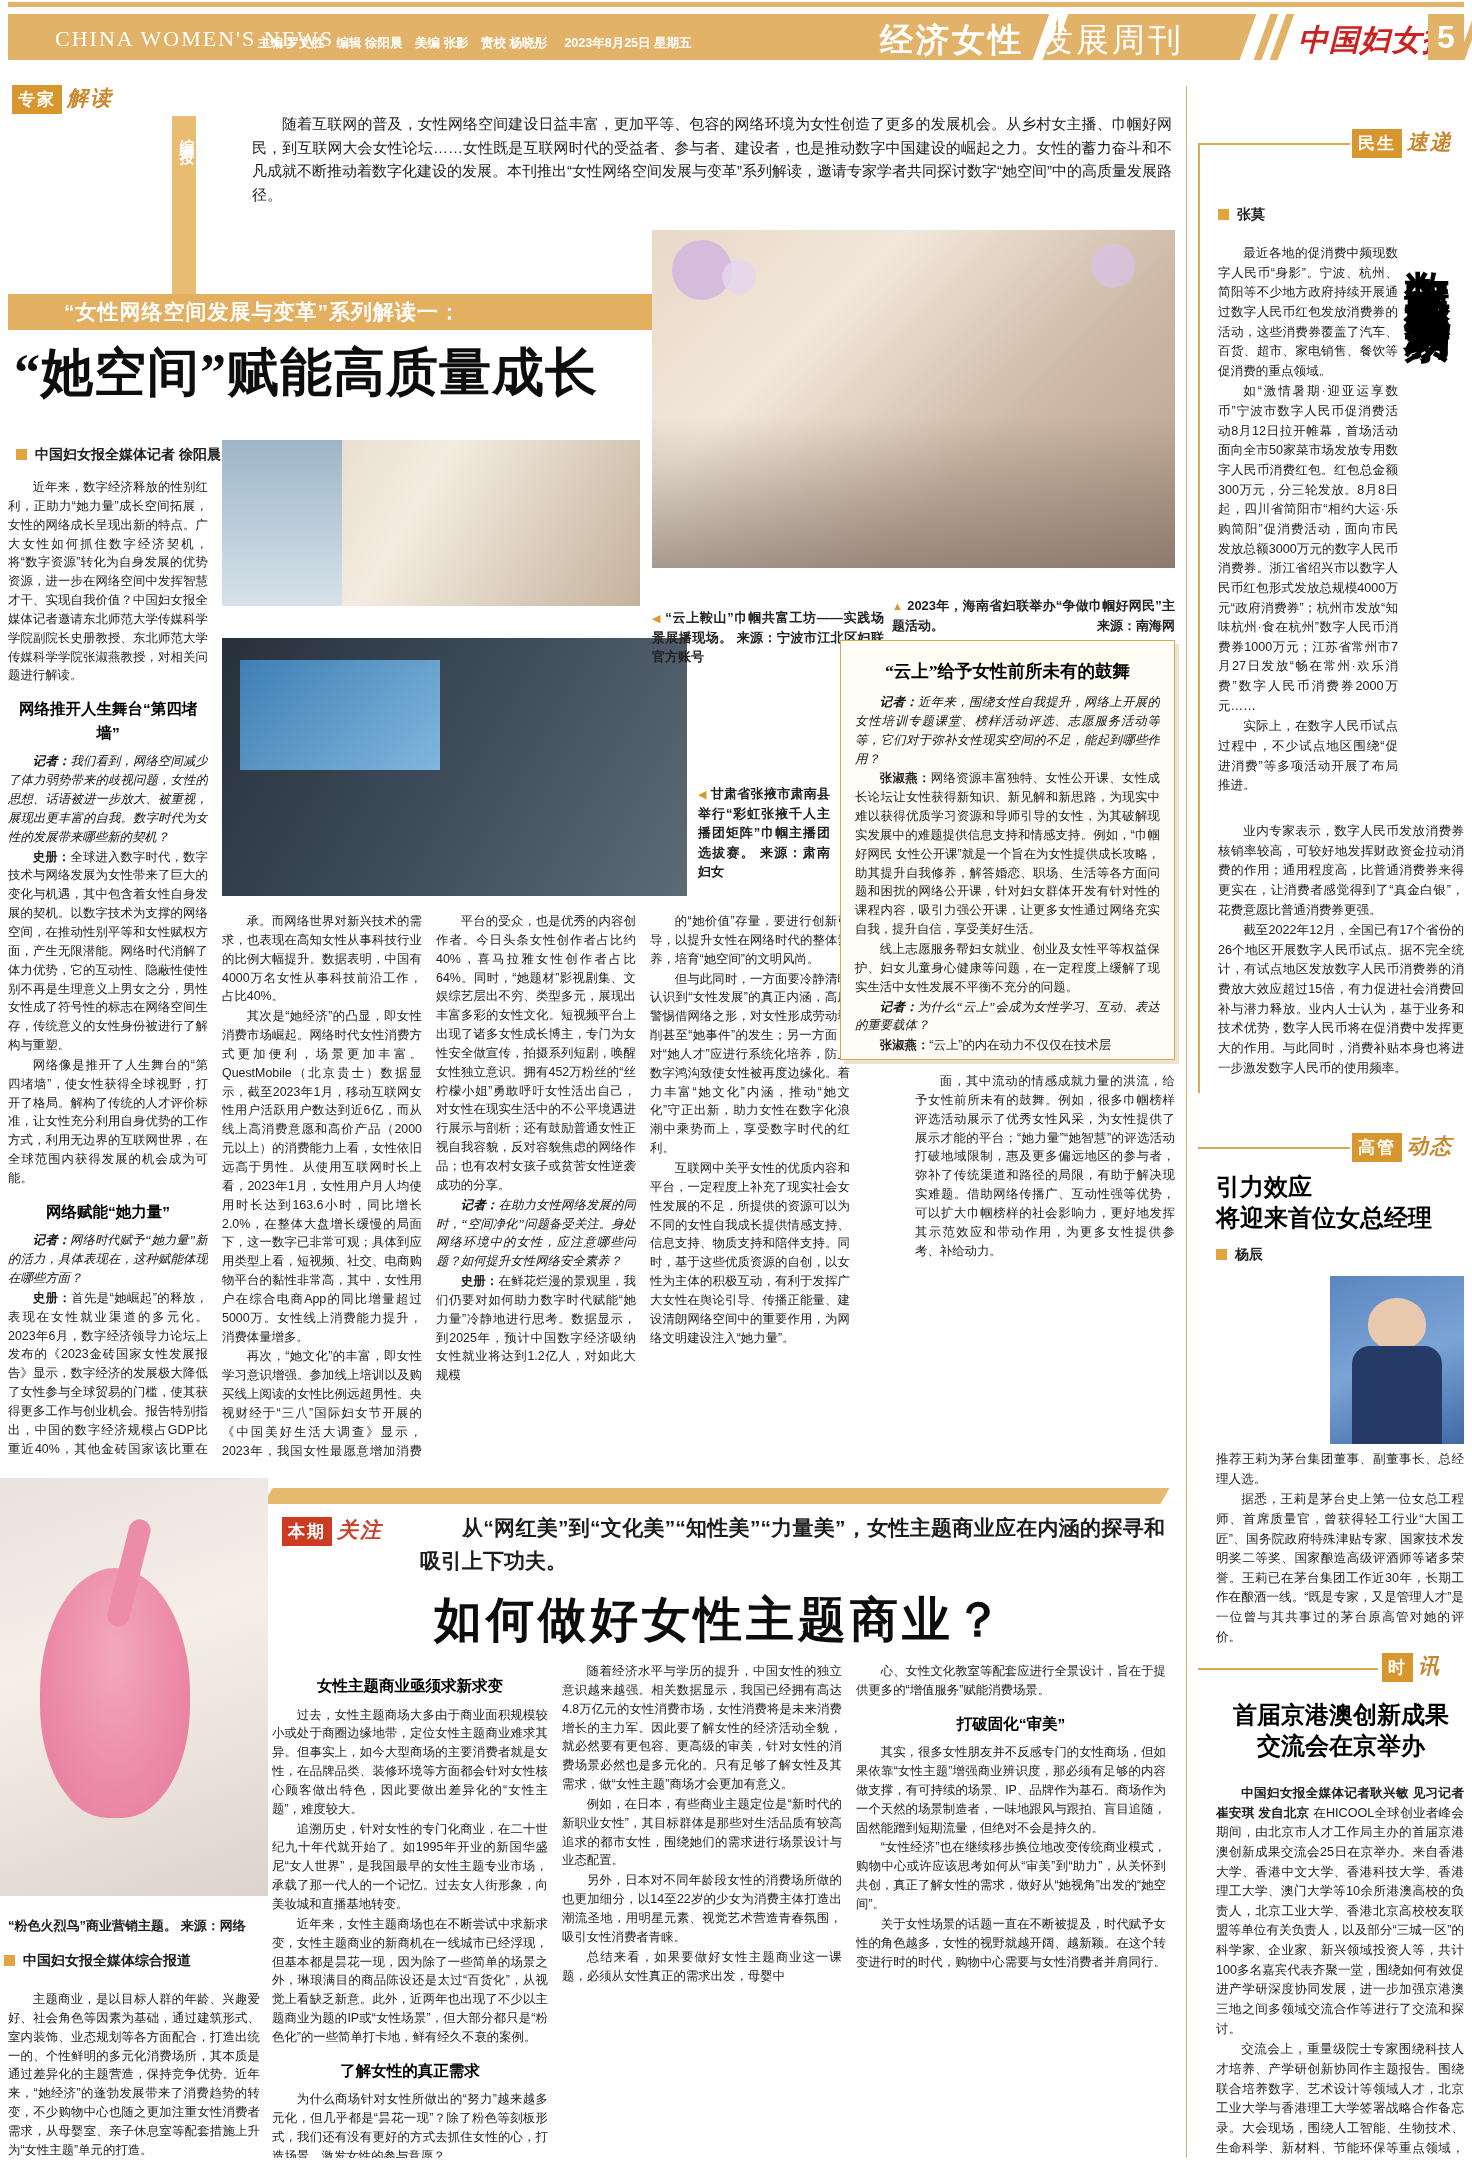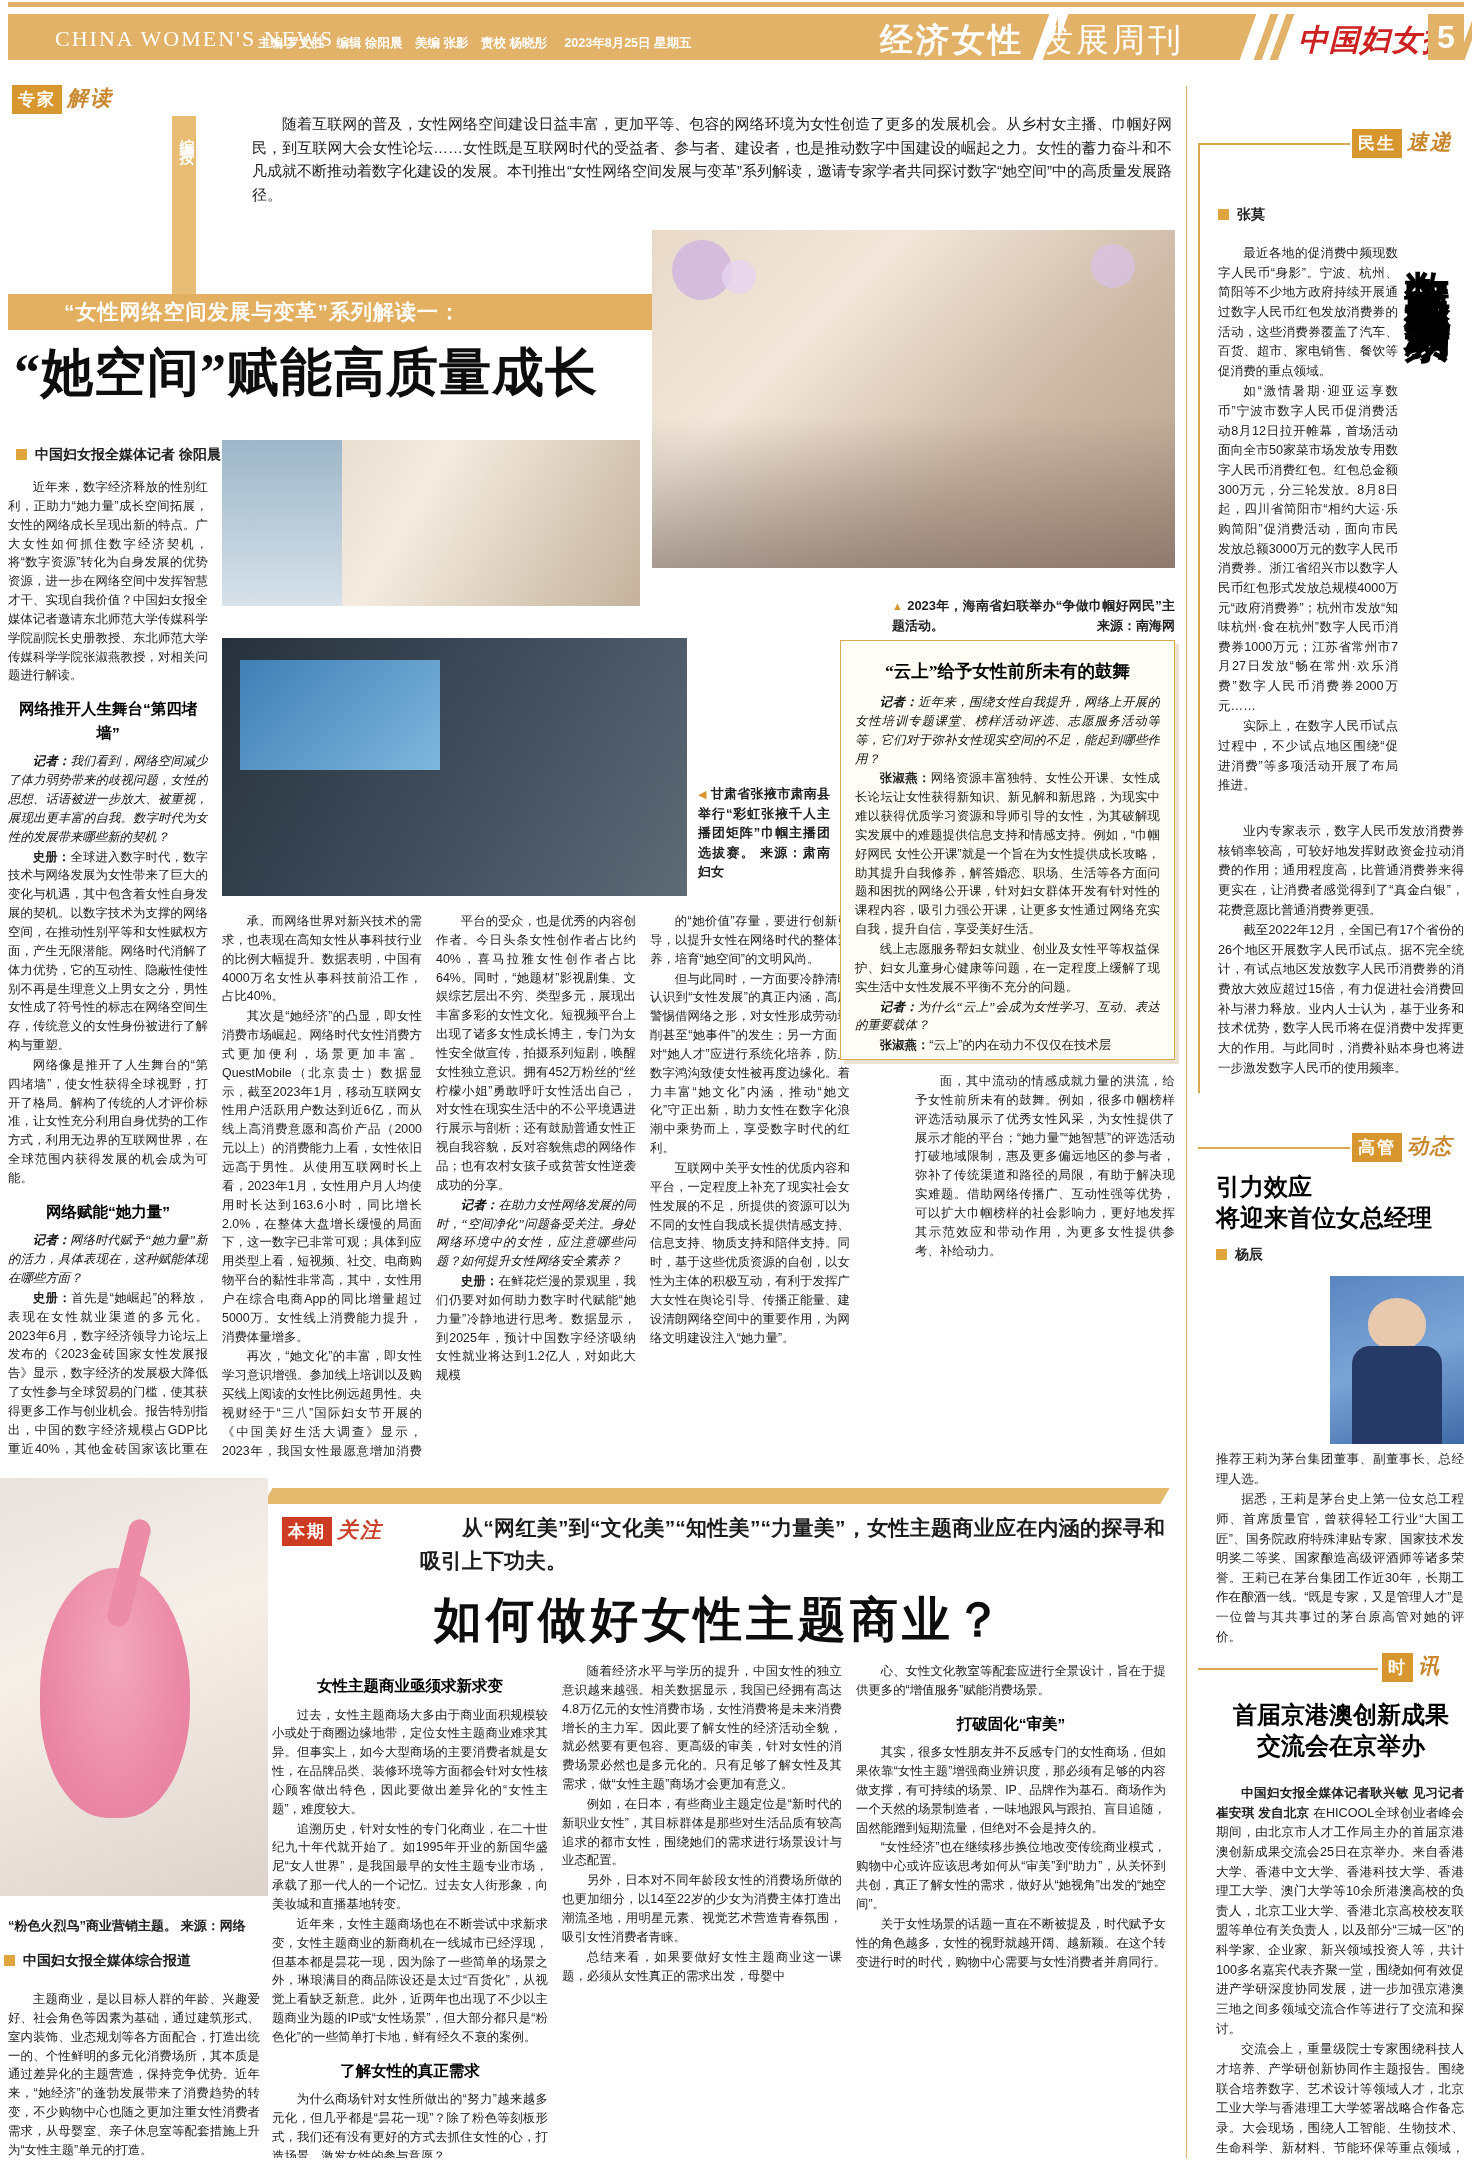--- a/index.html
+++ b/index.html
@@ -78,20 +78,24 @@
     <div style="position:absolute;right:40px;top:14px;width:44px;height:44px;border-radius:50%;background:#d9c2ea;opacity:.7;"></div>
     <div style="position:absolute;left:0;bottom:0;width:100%;height:45%;background:linear-gradient(180deg,rgba(90,75,70,0) 0%,rgba(90,75,70,.45) 100%);"></div>
   </div>
   <div class="ph" style="left:222px;top:440px;width:418px;height:166px;background:linear-gradient(120deg,#ddd0c0 0%,#f4ece0 45%,#c4b29d 100%);">
     <div style="position:absolute;left:0;top:0;width:120px;height:100%;background:linear-gradient(180deg,#9db6c8,#d7e2ea);"></div>
   </div>
   <div class="ph" style="left:222px;top:638px;width:465px;height:258px;background:linear-gradient(120deg,#27313c 0%,#3c4a57 45%,#5d6b77 100%);">
     <div style="position:absolute;left:18px;top:22px;width:200px;height:110px;background:linear-gradient(135deg,#3f7fb5,#7fb7dd);"></div>
   </div>
 
+  <div class="abs caption" style="left:652px;top:596px;width:232px;height:122px;">
+    <span class="cap-marker">◀</span><span>“云上鞍山”巾帼共富工坊——实践场景展播现场。</span>
+    <span class="src">来源：宁波市江北区妇联官方账号</span>
+  </div>
   <div class="abs caption" style="left:892px;top:584px;width:283px;height:60px;">
     <span class="cap-marker">▲</span><span>2023年，海南省妇联举办“争做巾帼好网民”主题活动。</span>
     <span class="src" style="float:right;">来源：南海网</span>
   </div>
   <div class="abs caption" style="left:698px;top:772px;width:132px;height:130px;">
     <span class="cap-marker">◀</span><span>甘肃省张掖市肃南县举行“彩虹张掖千人主播团矩阵”巾帼主播团选拔赛。</span>
     <span class="src">来源：肃南妇女</span>
   </div>
 
   <div class="abs col" style="left:8px;top:478px;width:200px;height:978px;">

